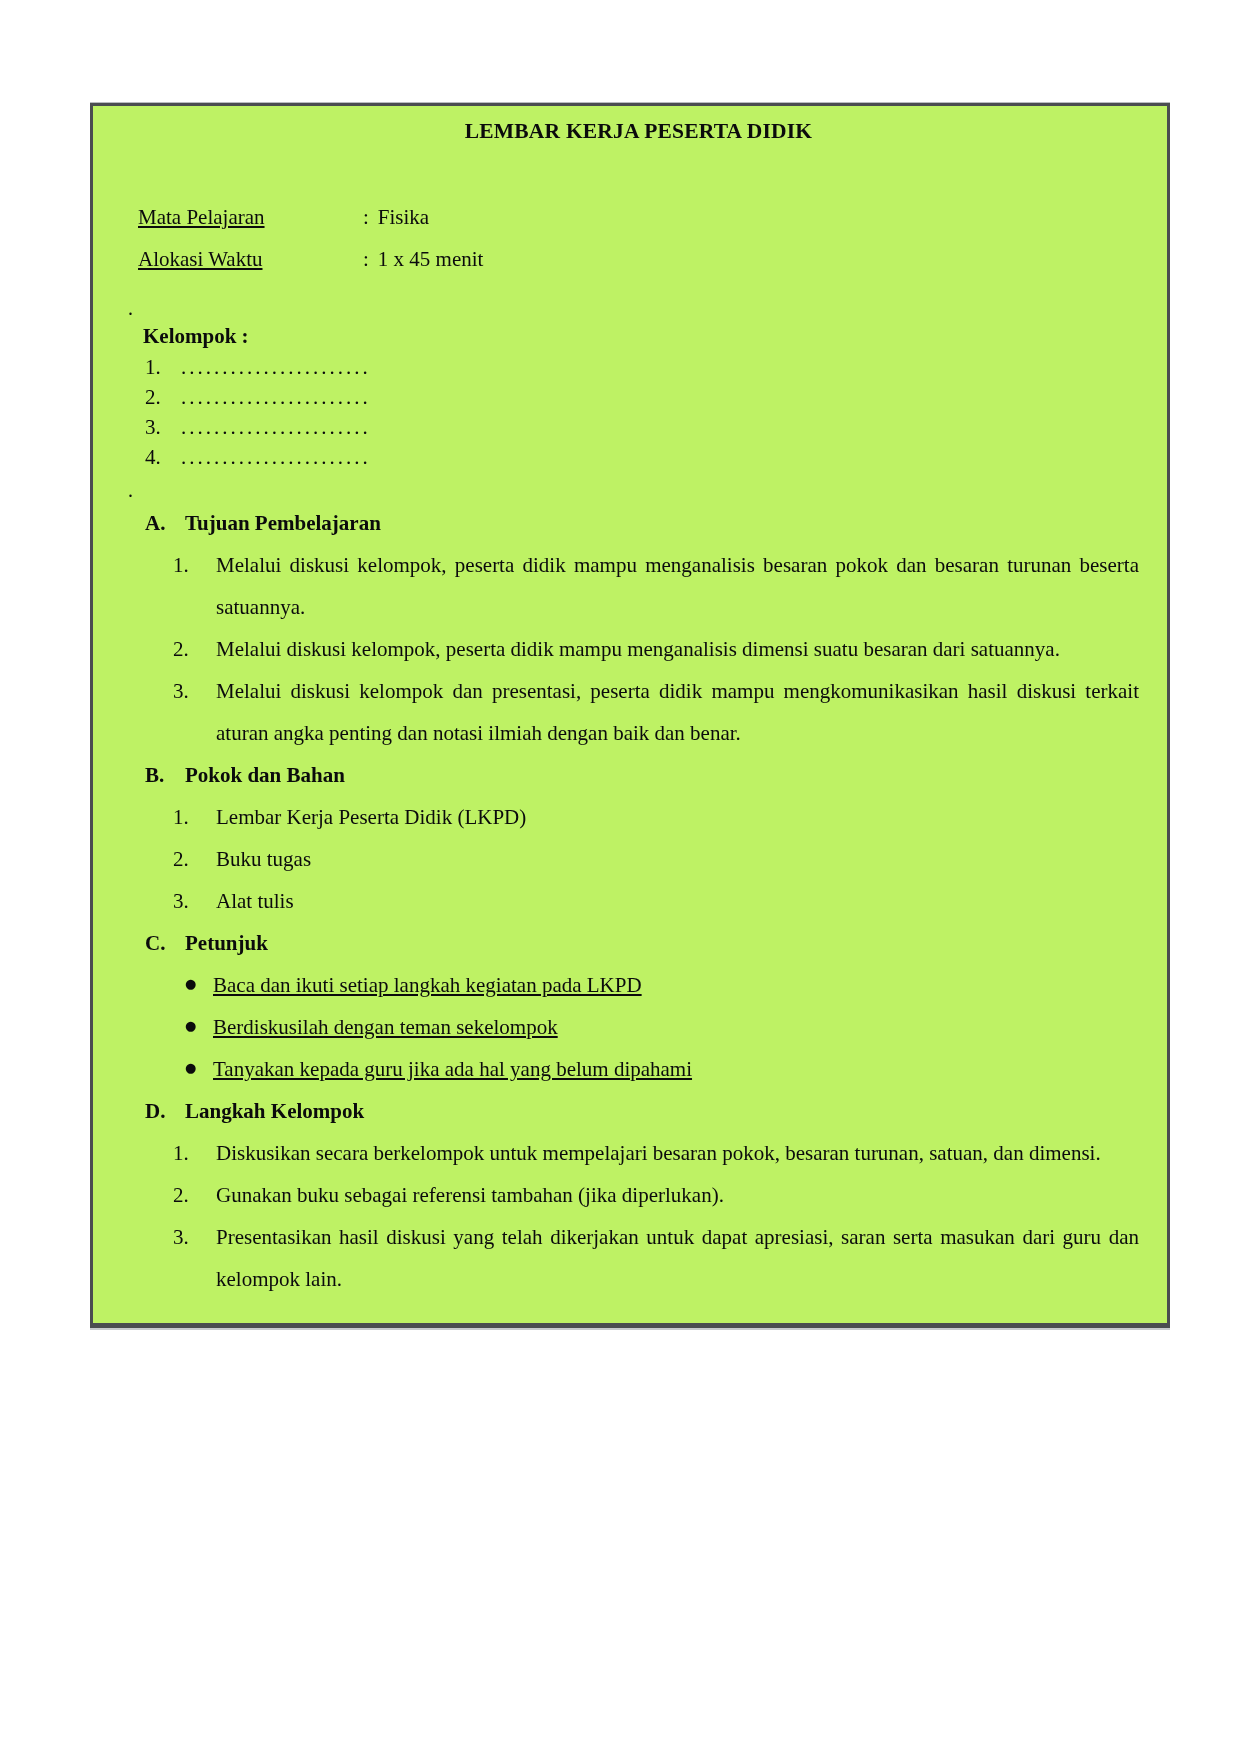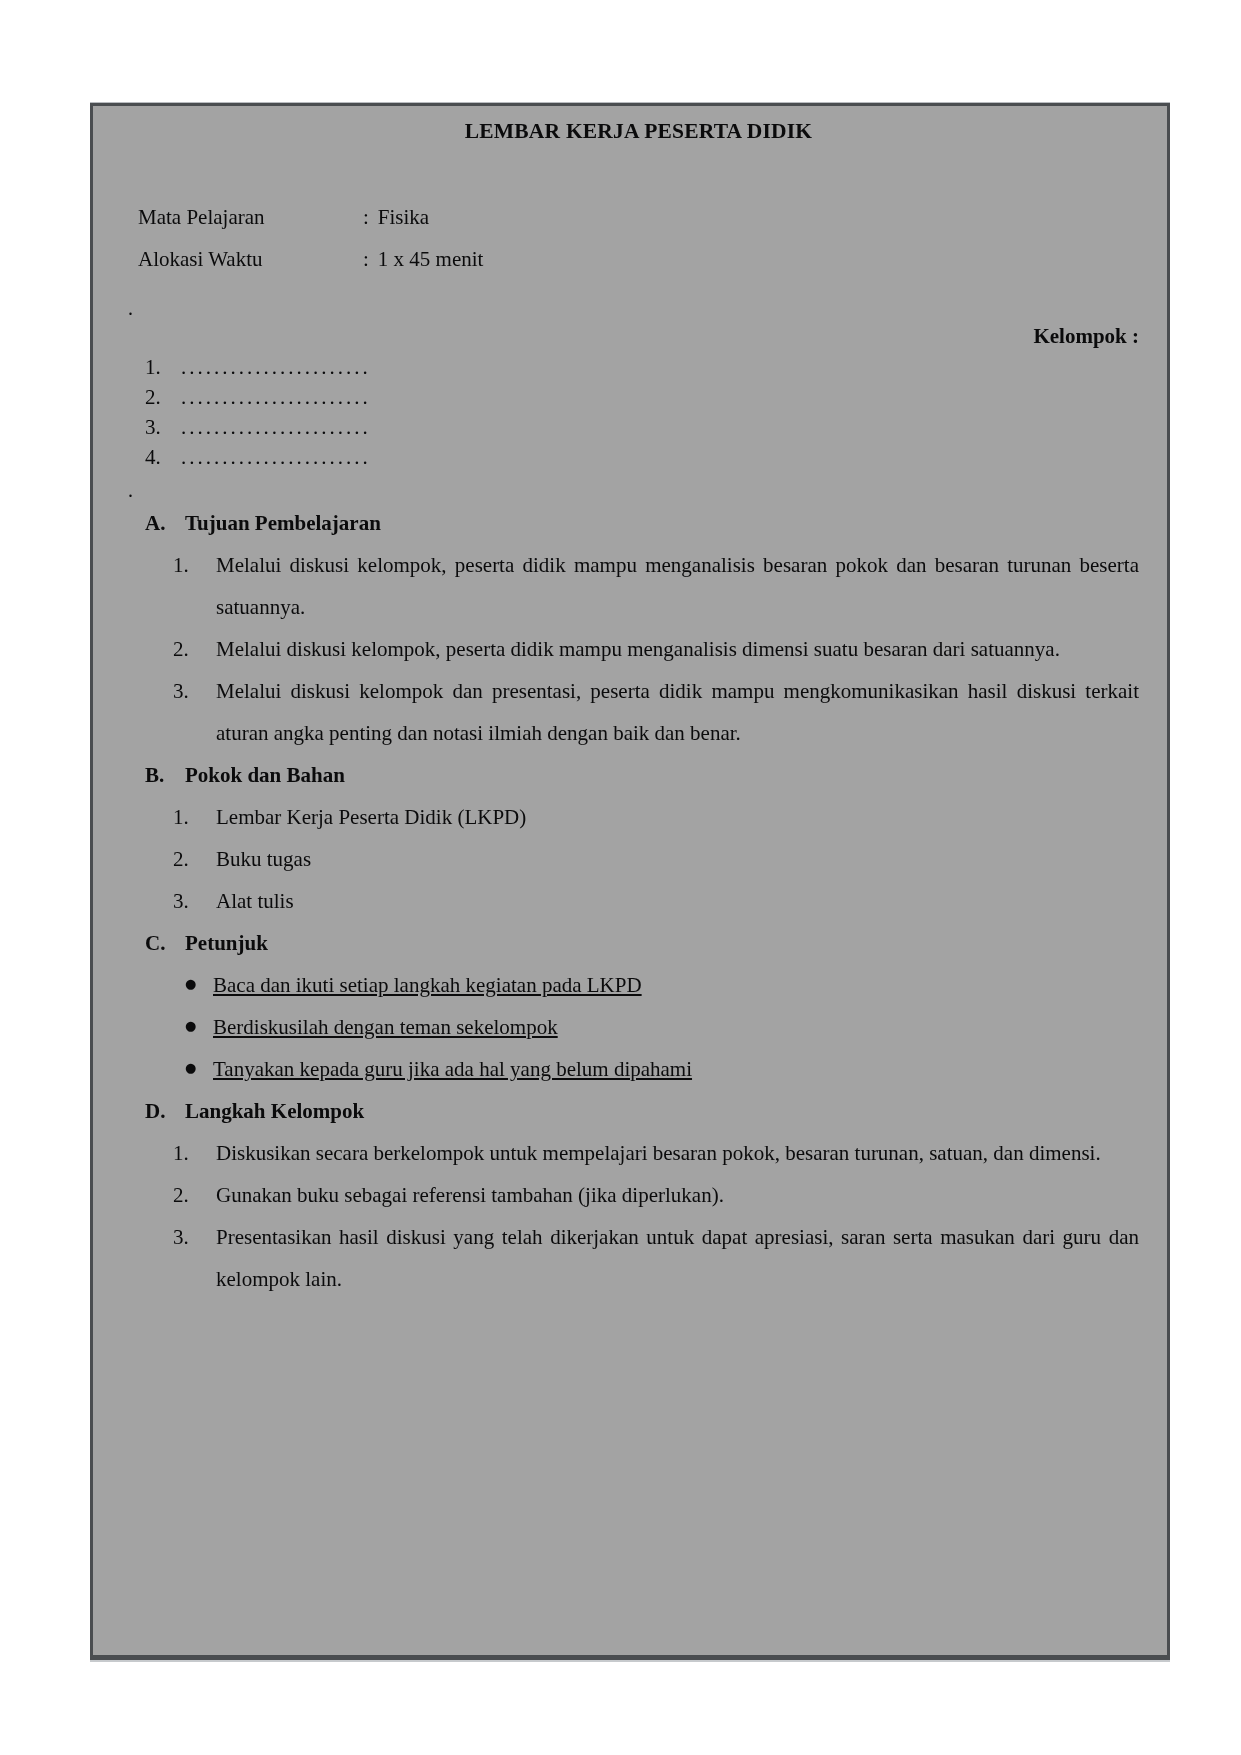--- a/index.html
+++ b/index.html
@@ -4,46 +4,46 @@
 <style>
   html, body { margin: 0; padding: 0; background: #ffffff; }
   body {
     width: 1241px; height: 1755px; position: relative;
     font-family: "Liberation Serif", "DejaVu Serif", serif;
     color: #0b0b0c;
     -webkit-font-smoothing: antialiased;
   }
   .panel {
     position: absolute; left: 90px; top: 103px;
-    width: 1080px; height: 1557px;
+    width: 1080px; height: 1225px;
     box-sizing: border-box;
-    background: #a3a3a3;
+    background: #bef264;
     border: 3px solid #4a4d50;
     border-bottom-width: 5px;
     box-shadow: 0 -1px 0 #b9bcc0, 0 2px 0 #c7cacd;
   }
   .content {
     padding: 4px 28px 0 45px;
     font-size: 21px;
   }
   .doc-title {
     text-align: center;
     font-weight: bold;
     font-size: 21.5px;
     line-height: 42px;
     letter-spacing: 0.2px;
   }
   .meta { margin-top: 44px; }
   .meta-row { line-height: 42px; white-space: nowrap; }
-  .meta-label { display: inline-block; width: 225px; }
+  .meta-label { display: inline-block; width: 225px; text-decoration: underline; }
   .meta-colon { display: inline-block; margin-right: 9px; }
   .stray { line-height: 24px; margin-left: -10px; font-size: 20px; }
   .stray-1 { margin-top: 16px; }
   .stray-2 { margin-top: 6px; }
-  .kel-heading { font-weight: bold; line-height: 32px; margin-left: 5px; text-align: right; }
+  .kel-heading { font-weight: bold; line-height: 32px; margin-left: 5px; }
   .kel-row { line-height: 30px; margin-left: 7px; white-space: nowrap; }
   .kel-num { display: inline-block; width: 36px; }
   .kel-dots { letter-spacing: 3px; }
   .sec-heading { display: flex; font-weight: bold; line-height: 42px; margin-left: 7px; }
   .sec-letter { flex: none; width: 40px; }
   .item { display: flex; margin-left: 35px; line-height: 42px; }
   .item-num { flex: none; width: 43px; }
   .item-text { flex: 1; text-align: justify; }
   .bullet-item { display: flex; margin-left: 47px; line-height: 42px; }
   .bullet-glyph {

